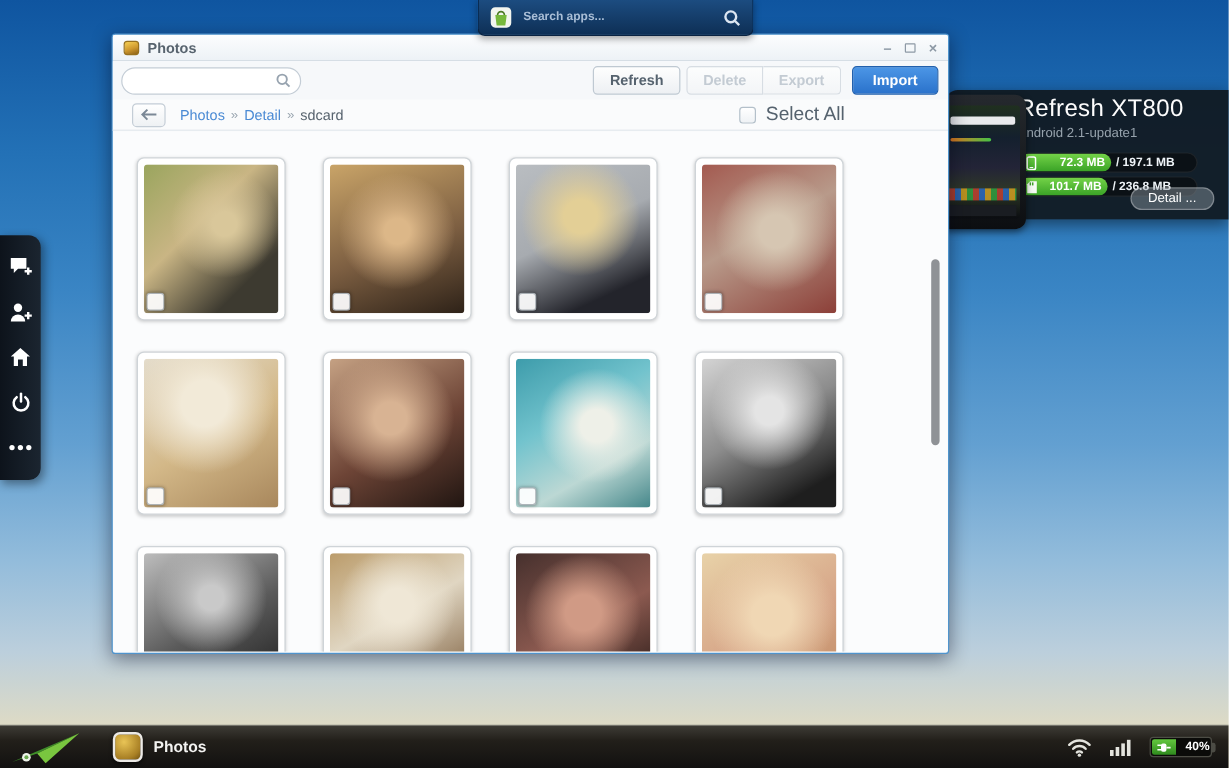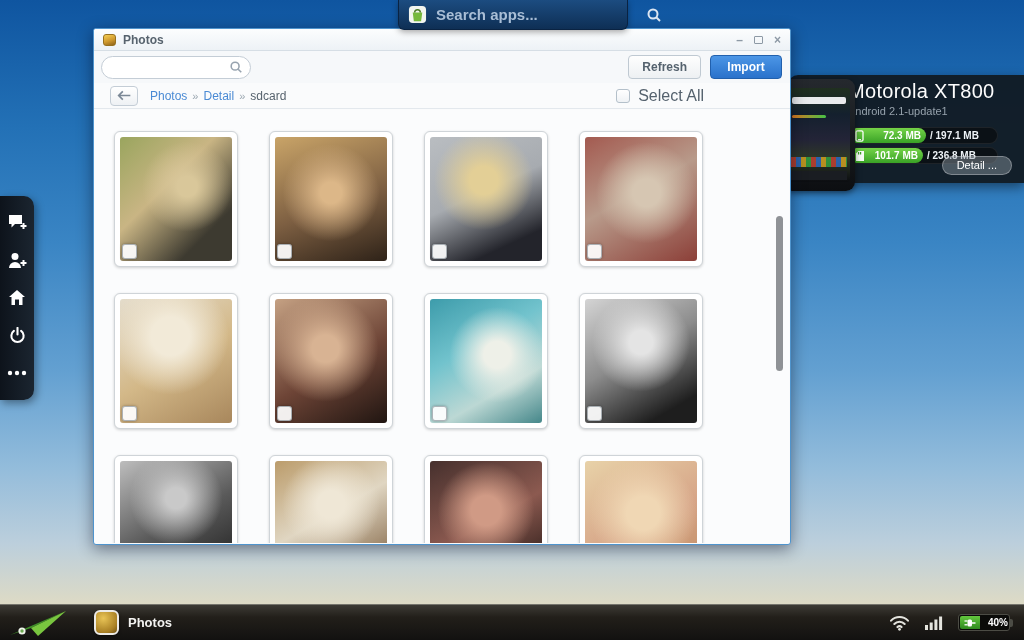--- a/index.html
+++ b/index.html
@@ -6,21 +6,21 @@
   body { width:1024px; height:640px; overflow:hidden; font-family:"Liberation Sans",sans-serif; }
 
   #desktop { position:relative; width:1024px; height:640px; overflow:hidden;
     background:linear-gradient(180deg,#0f55a0 0%,#2371b6 20%,#3a85c4 38%,#63a0d1 58%,#93bcdb 73%,#bccfdc 85%,#dcdac6 94%,#ece4c7 100%); }
 
   
   .app-search { position:absolute; left:398px; top:0; width:230px; height:30px;
     background:linear-gradient(180deg,#1c4c80,#0e2f55); border:1px solid #0a2342; border-top:none;
     border-radius:0 0 6px 6px; display:flex; align-items:center; padding:0 9px; gap:9px; z-index:30;
     box-shadow:0 2px 6px rgba(0,0,0,.35); }
-  .app-search input { flex:1; background:transparent; border:none; outline:none; color:#d5e3f2; font-size:15px; font-weight:bold; }
+  .app-search input { flex:1; background:transparent; border:none; outline:none; color:#d5e3f2; font-size:10px; font-weight:bold; }
   .app-search input::placeholder { color:#a9bed6; }
 
   
   .window { position:absolute; left:93px; top:28px; width:698px; height:517px;
     background:#fafbfc; border:1px solid #4f94cd; border-radius:3px; z-index:10;
     box-shadow:0 4px 16px rgba(0,0,20,.45); }
   .titlebar { height:22px; background:linear-gradient(180deg,#fcfdfe,#edf2f6); border-bottom:1px solid #d6dee5;
     display:flex; align-items:center; padding:0 9px; gap:7px; border-radius:2px 2px 0 0; }
   .win-icon { width:13px; height:12px; border-radius:3px; border:1px solid #97711f;
     background:linear-gradient(160deg,#f6cf54,#cf992e 55%,#8d6218); }
@@ -144,21 +144,21 @@
     <input type="text" placeholder="Search apps..." style="">
     <span style="display:flex;">
       <svg width="16" height="16" viewBox="0 0 16 16">
           <circle cx="7" cy="7" r="4.5" stroke="#dce6f2" stroke-width="2" fill="none"></circle>
           <line x1="10.5" y1="10.5" x2="14" y2="14" stroke="#dce6f2" stroke-width="2"></line>
         </svg>
     </span>
   </div>
 
   <div class="device-panel">
-    <div class="device-name">Motorola XT800</div>
+    <div class="device-name">Refresh XT800</div>
     <div class="device-os">Android 2.1-update1</div>
     <div class="bars">
       <div class="bar">
         <div class="fill" style="width: 52%;">
           <span style="display:flex;">
             <svg width="9" height="12" viewBox="0 0 9 12">
                 <rect x="1" y="0.8" width="7" height="10.4" rx="1.5" stroke="#fff" stroke-width="1.3" fill="none"></rect>
                 <line x1="3" y1="9.6" x2="6" y2="9.6" stroke="#fff" stroke-width="1"></line>
               </svg>
           </span>
@@ -207,20 +207,24 @@
         <input type="text" style="">
         <span style="display:flex;">
           <svg width="14" height="14" viewBox="0 0 16 16">
               <circle cx="7" cy="7" r="4.5" stroke="#97a3af" stroke-width="1.8" fill="none"></circle>
               <line x1="10.5" y1="10.5" x2="14" y2="14" stroke="#97a3af" stroke-width="1.8"></line>
             </svg>
         </span>
       </div>
       <div class="spacer"></div>
       <div class="btn">Refresh</div>
+      <div class="btn-group">
+        <div class="btn disabled">Delete</div>
+        <div class="btn disabled">Export</div>
+      </div>
       <div class="btn primary">Import</div>
     </div>
 
     <div class="crumbbar">
       <div class="back-btn">
         <svg width="15" height="11" viewBox="0 0 18 12">
             <path d="M7 1 L2 6 L7 11 M2 6 H16" stroke="#7b8896" stroke-width="2" fill="none"></path>
           </svg>
       </div>
       <div class="crumb">

